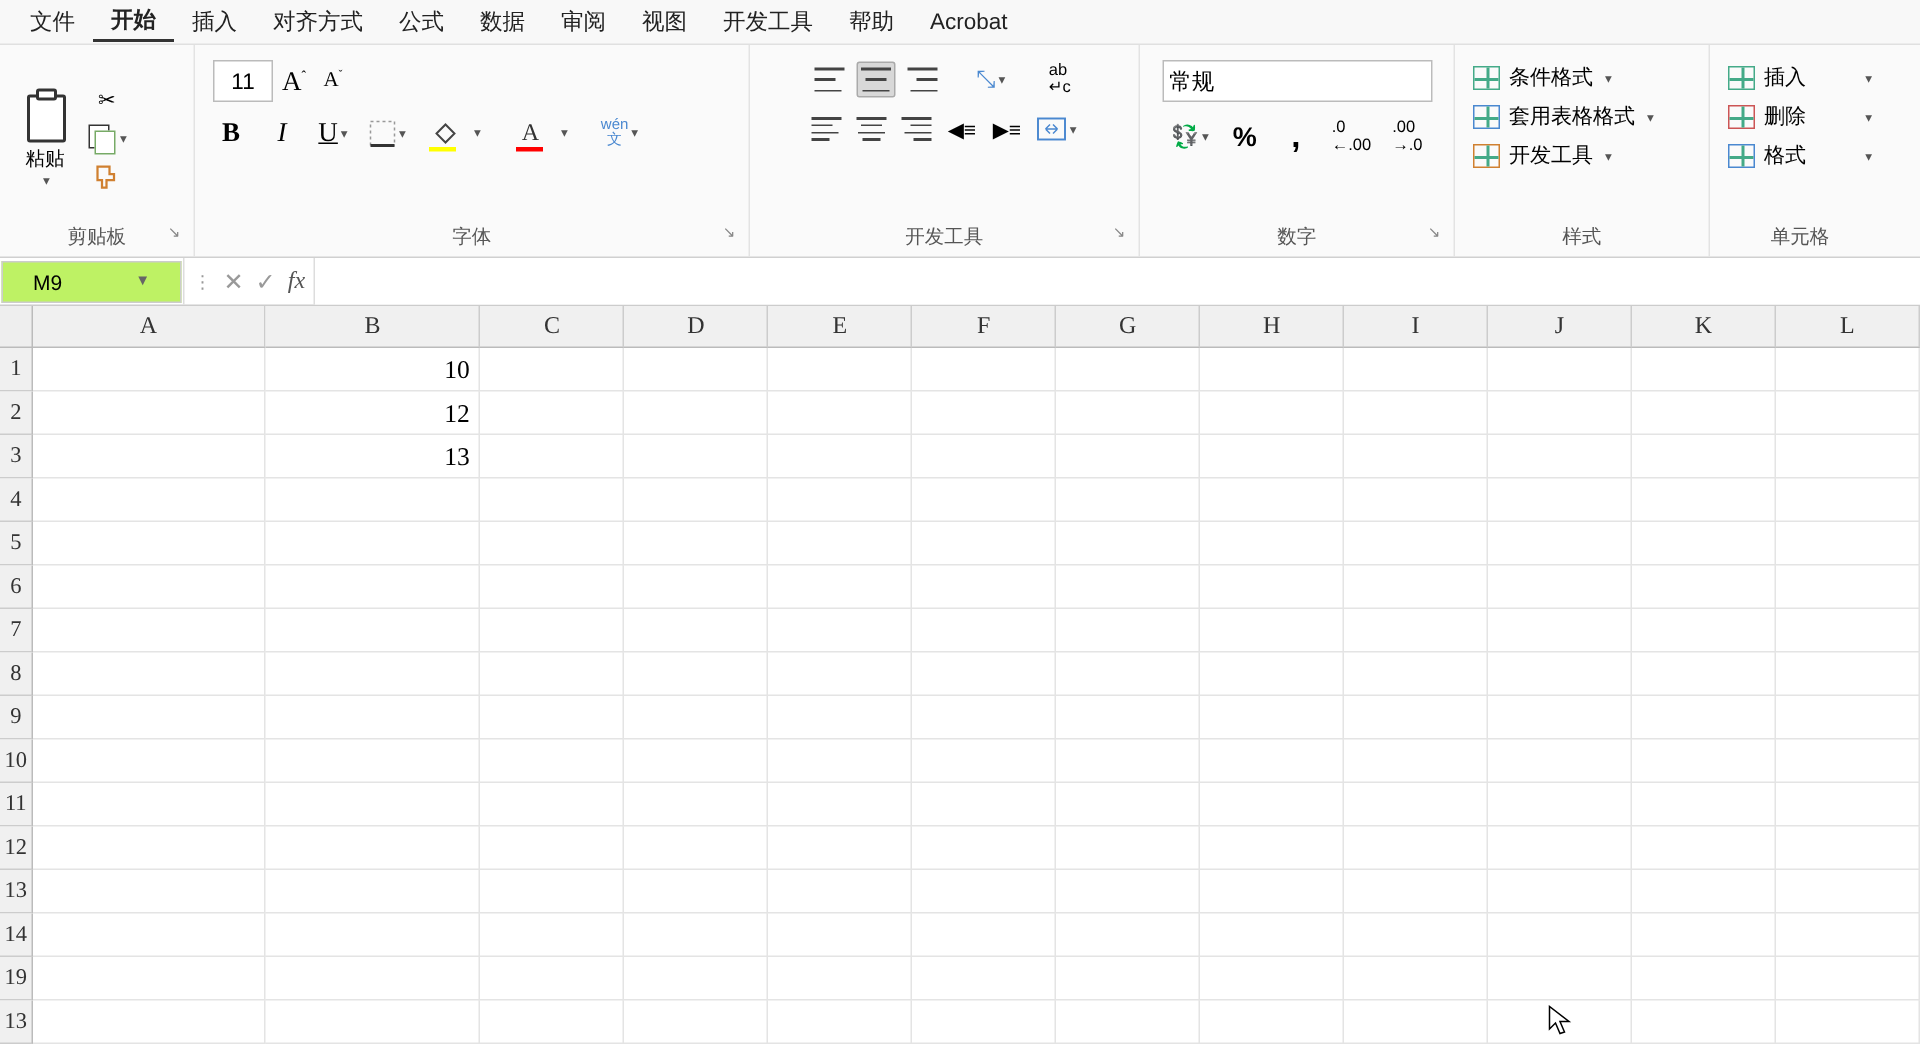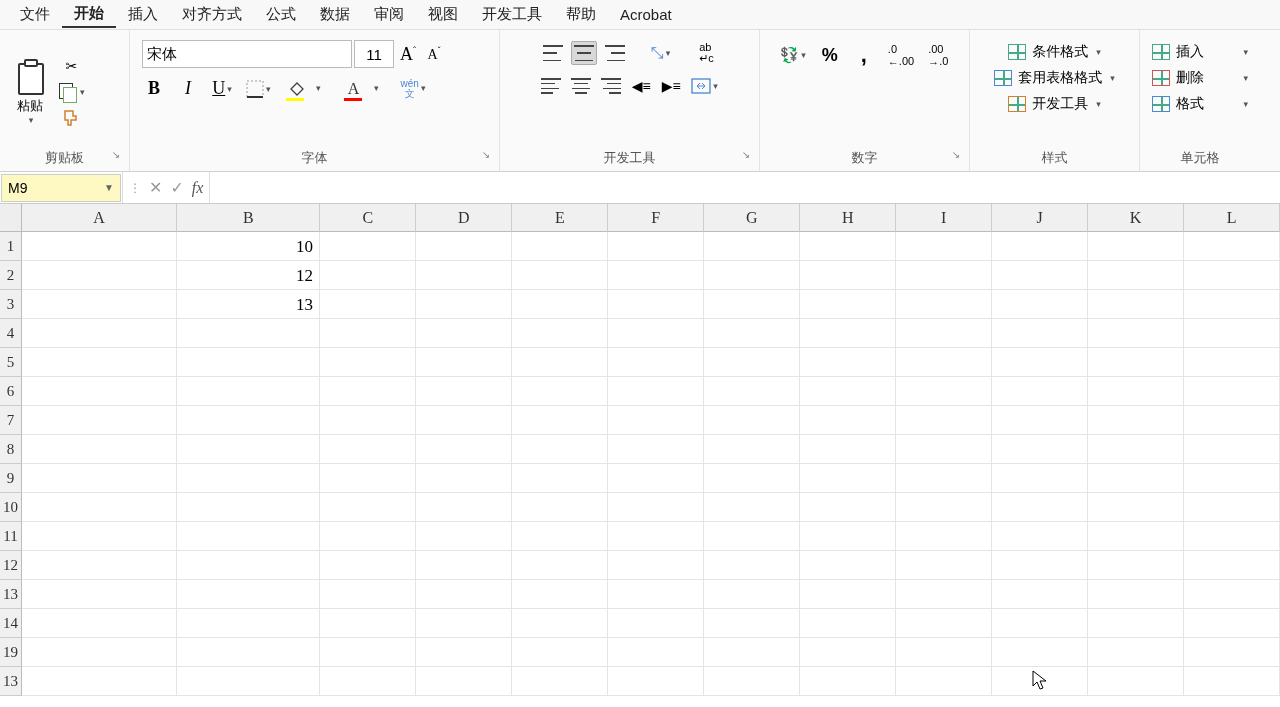--- a/index.html
+++ b/index.html
@@ -62,21 +62,21 @@
 
 
 .style-row { display: flex; align-items: center; gap: 6px; padding: 3px 4px; cursor: pointer; white-space: nowrap; font-size: 14px; }
 .style-icon { width: 18px; height: 16px; display: inline-block; border: 1.5px solid #4a8; position: relative; }
 .style-icon.grid::before, .style-icon.grid::after { content:""; position:absolute; background:#4a8; }
 .style-icon.grid::before { width:100%; height:1.5px; top:50%; left:0; }
 .style-icon.grid::after { width:1.5px; height:100%; left:50%; top:0; }
 
 
 .formula-bar { display: flex; align-items: center; border-bottom: 1px solid #ccc; height: 32px; background: #fff; }
-.name-box { width: 120px; height: 28px; border: 1px solid #ccc; margin: 1px; padding: 0 6px; display: flex; align-items: center; justify-content: space-between; background: #fef9c3; }
+.name-box { width: 120px; height: 28px; border: 1px solid #ccc; margin: 1px; padding: 0 20px; display: flex; align-items: center; justify-content: space-between; background: #bef264; }
 .name-box-arrow { font-size: 10px; color: #666; }
 .fb-btns { display: flex; align-items: center; padding: 0 6px; gap: 8px; color: #999; border-right: 1px solid #ddd; height: 100%; }
 .fb-btns.sep { border-left: 1px solid #ddd; }
 .fx { font-style: italic; font-family: serif; font-size: 16px; color: #555; }
 .formula-input { flex: 1; height: 100%; border: none; outline: none; padding: 0 8px; font-size: 15px; }
 
 
 .sheet { position: relative; overflow: hidden; height: 503px; font-family: "SimSun", serif; }
 .corner { position: absolute; left: 0; top: 0; width: 22px; height: 28px; background: #eee; border-right: 1px solid #bbb; border-bottom: 1px solid #bbb; }
 .col-headers { position: absolute; left: 22px; top: 0; right: 0; height: 28px; display: flex; }
@@ -129,21 +129,20 @@
             </svg>
           </div>
       </div>
     </div>
     <div class="ribbon-group-label"><span>剪贴板</span><span class="dialog-launcher">↘</span></div>
   </div>
 
   <div class="ribbon-group" style="width:370px">
     <div class="ribbon-group-body col" style="align-items:stretch;gap:8px;padding:4px 8px">
       <div class="row">
-        <input class="font-select" value="宋体" style="">
         <input class="size-select" value="11" style="">
         <div class="btn">
             <span class="grow-font">A<sup style="font-size:9px">ˆ</sup></span>
           </div>
         <div class="btn">
             <span class="shrink-font">A<sup style="font-size:8px">ˇ</sup></span>
           </div>
       </div>
       <div class="row" style="gap:10px">
         <div class="btn">
@@ -258,20 +257,21 @@
             </svg>
             <span class="dropdown-arrow">▾</span>
           </div>
       </div>
     </div>
     <div class="ribbon-group-label"><span>开发工具</span><span class="dialog-launcher">↘</span></div>
   </div>
 
   <div class="ribbon-group" style="width:210px">
     <div class="ribbon-group-body col" style="gap:8px;padding:4px 8px">
+      <input class="numfmt-select" value="常规" style="">
       <div class="row" style="gap:10px">
         <div class="btn">
             <span style="font-size:15px">💱</span>
             <span class="dropdown-arrow">▾</span>
           </div>
         <div class="btn">
             <span style="font-size:18px;font-weight:600">%</span>
           </div>
         <div class="btn">
             <span style="font-size:22px;font-weight:600">,</span>
@@ -281,21 +281,21 @@
           </div>
         <div class="btn">
             <span style="font-size:11px">.00<br>→.0</span>
           </div>
       </div>
     </div>
     <div class="ribbon-group-label"><span>数字</span><span class="dialog-launcher">↘</span></div>
   </div>
 
   <div class="ribbon-group" style="width:170px">
-    <div class="ribbon-group-body col" style="align-items:center;gap:2px;padding:4px">
+    <div class="ribbon-group-body col" style="align-items:flex-start;gap:2px;padding:4px">
       <div class="style-row">
           <span class="style-icon grid"></span>
           <span>条件格式</span>
           <span class="dropdown-arrow">▾</span>
         </div>
       <div class="style-row">
           <span class="style-icon grid" style="border-color:#4a88d0"></span>
           <span>套用表格格式</span>
           <span class="dropdown-arrow">▾</span>
         </div>

